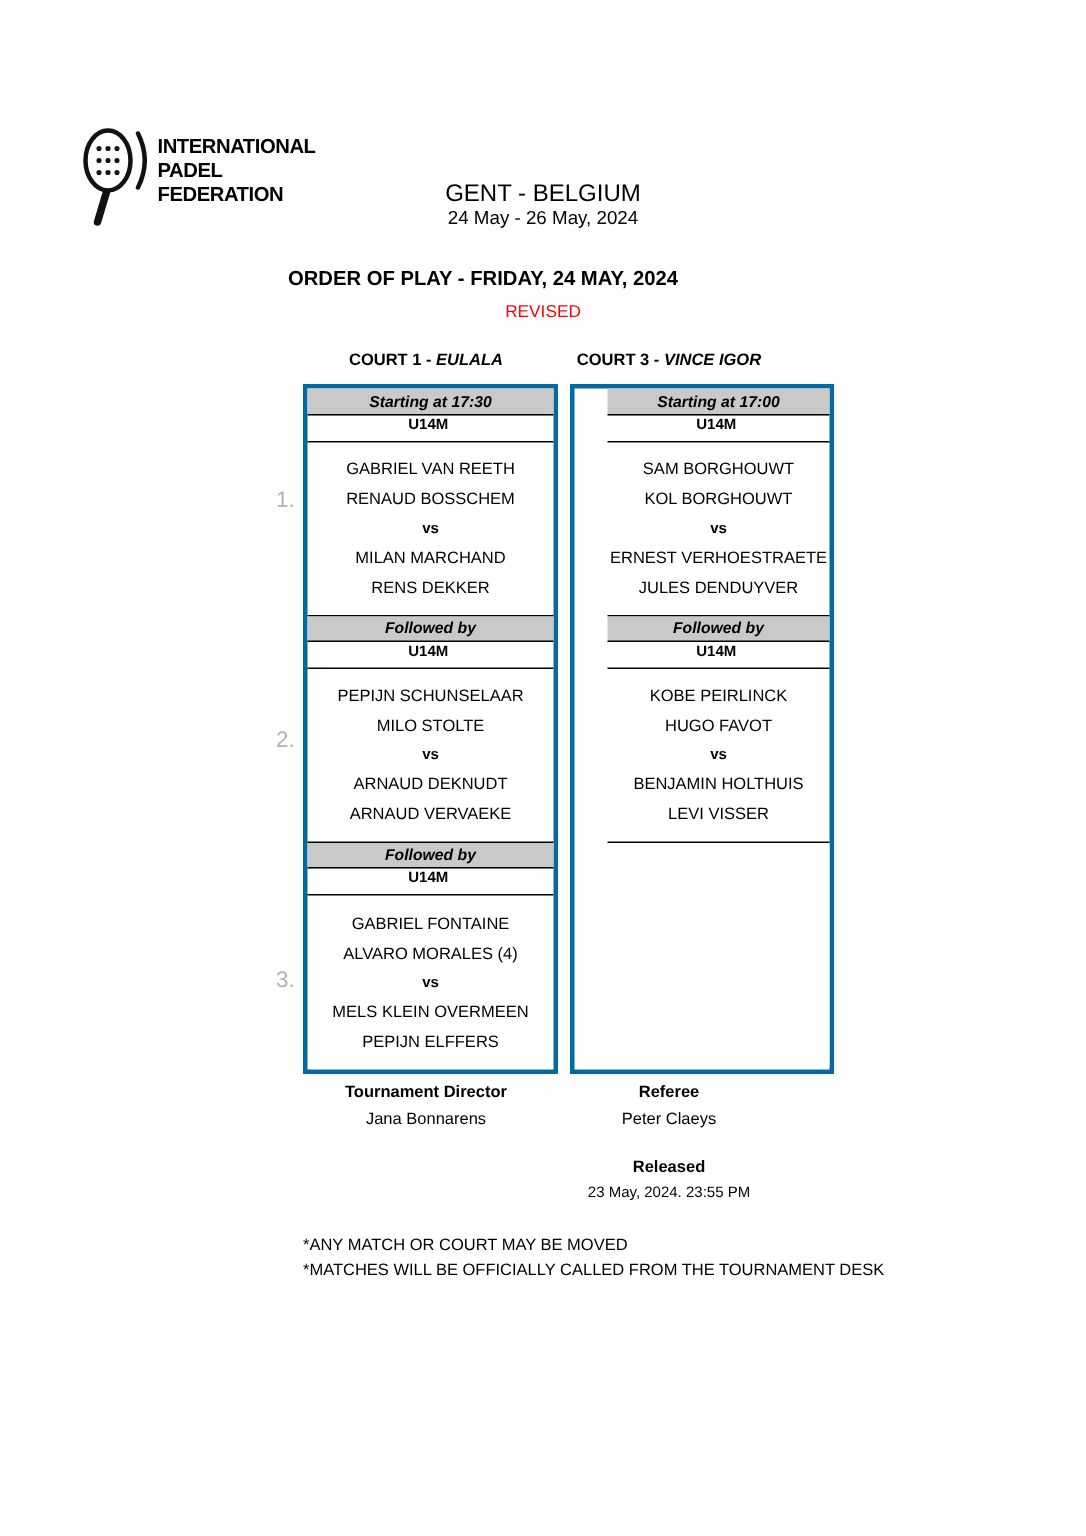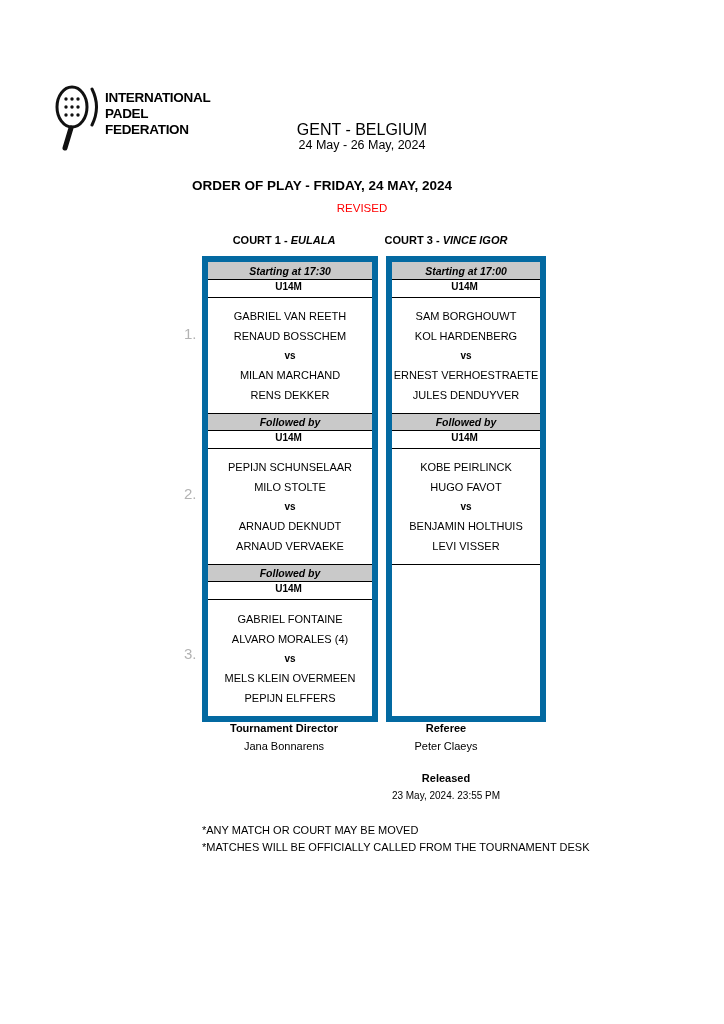--- a/index.html
+++ b/index.html
@@ -22,23 +22,23 @@
   .revised{position:absolute;left:0;top:202px;width:724px;text-align:center;font-size:11.5px;color:#ff0000;}
 
   
   .court-header{position:absolute;top:234px;font-size:11px;font-weight:bold;text-align:center;}
   .court-header.c1{left:202px;width:164px;}
   .court-header.c2{left:372px;width:148px;}
   .court-header .venue{font-style:italic;}
 
   
   .tables{position:absolute;left:202px;top:256px;display:flex;gap:8px;}
-  .sched{border:6px solid #0369a1;background:#fff;}
+  .sched{border:3px solid #0369a1;background:#fff;}
   .sched.c1{width:164px;}
-  .sched.c2{width:148px;}
+  .sched.c2{width:148px;padding-left:22px;}
   .row{box-sizing:border-box;border-bottom:1px solid #000;}
   .row.last{border-bottom:none;}
   .row.start,.row.followed{
     background:#c9c9c9;display:flex;align-items:center;justify-content:center;
     font-size:10.5px;font-weight:bold;font-style:italic;
   }
   .row.start{height:18px;}
   .row.followed{height:17px;}
   .row.cat{height:18px;font-size:10px;font-weight:bold;text-align:center;padding:1px 3px 0 0;}
   .row.names{
@@ -152,21 +152,21 @@
       </div>
     </div>
 
     <div class="sched c2">
       <div class="row start">
         <span>Starting at 17:00</span>
       </div>
       <div class="row cat">U14M</div>
       <div class="row names">
         <div>SAM BORGHOUWT</div>
-        <div>KOL HARDENBERG</div>
+        <div>KOL BORGHOUWT</div>
         <div class="vs">vs</div>
         <div>ERNEST VERHOESTRAETE</div>
         <div>JULES DENDUYVER</div>
       </div>
       <div class="row followed">
         <span>Followed by</span>
       </div>
       <div class="row cat">U14M</div>
       <div class="row names">
         <div>KOBE PEIRLINCK</div>

